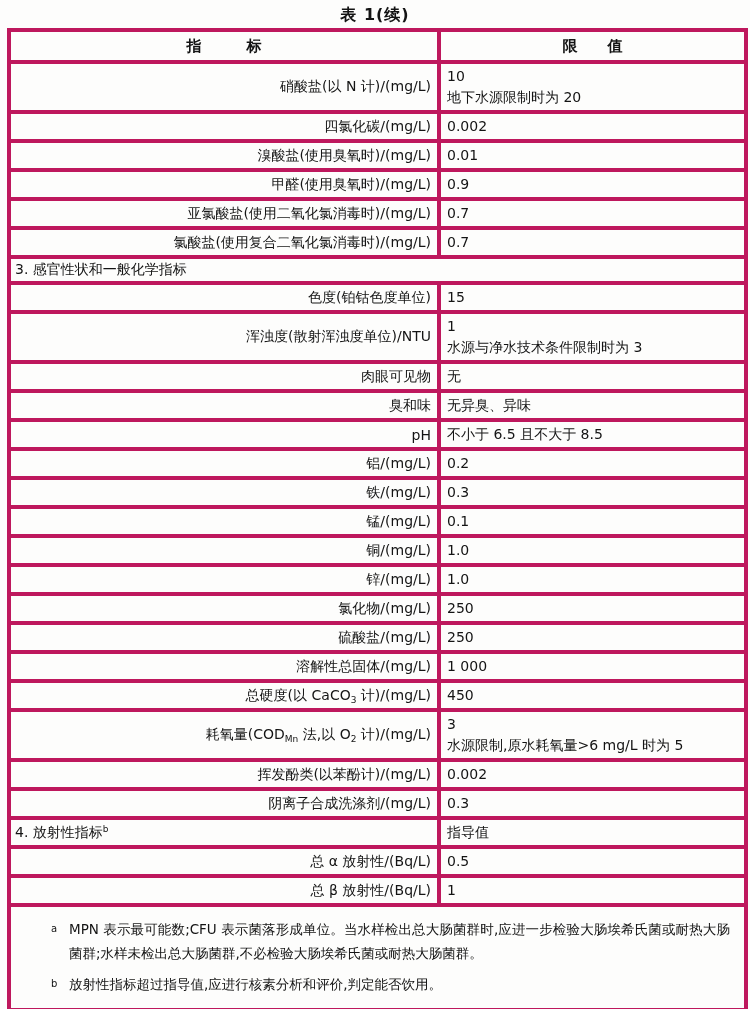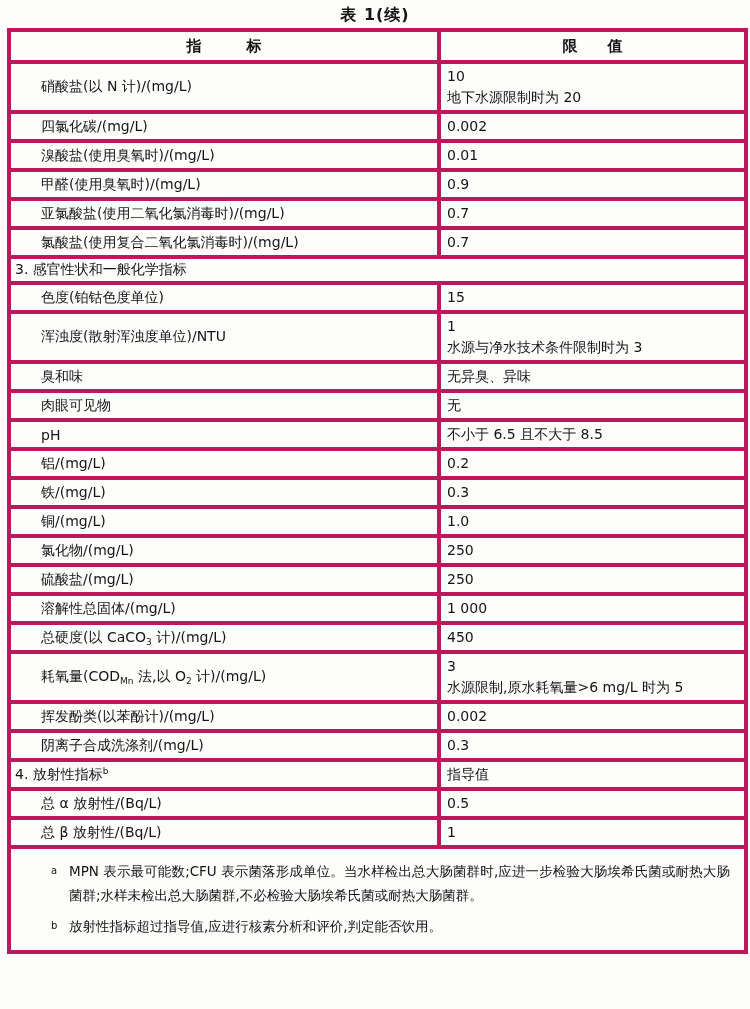--- a/index.html
+++ b/index.html
@@ -26,21 +26,21 @@
   .tbl th,.tbl td{
     border:4px solid #be185d;
     font-size:14px;
     font-weight:normal;
     vertical-align:middle;
     padding:2px 6px;
   }
   col.c-ind{width:430px;}
   col.c-lim{width:307px;}
   tr.hdr th{height:24px;font-weight:bold;font-size:15px;text-align:center;}
-  td.ind{text-align:left;padding-left:30px;}
+  td.ind{text-align:right;padding-left:30px;}
   td.lim{text-align:left;line-height:1.5;}
   tbody tr{height:26px;}
   tr.tall{height:48px;}
   tr.sec{height:24px;}
   td.seccell,td.secind{padding-left:4px;text-align:left;}
   sub{font-size:9px;vertical-align:-3px;}
   sup{font-size:9px;vertical-align:5px;}
   td.fncell{
     vertical-align:top;
     padding:10px 14px 6px 14px;
@@ -125,51 +125,63 @@
             </td>
           </tr>
           <tr class="tall">
             <td class="ind">浑浊度(散射浑浊度单位)/NTU</td>
             <td class="lim">
               <div>1</div>
               <div>水源与净水技术条件限制时为 3</div>
             </td>
           </tr>
           <tr>
+            <td class="ind">肉眼可见物</td>
+            <td class="lim">
+              <div>无</div>
+            </td>
+          </tr>
+          <tr>
             <td class="ind">臭和味</td>
             <td class="lim">
               <div>无异臭、异味</div>
             </td>
           </tr>
           <tr>
-            <td class="ind">肉眼可见物</td>
-            <td class="lim">
-              <div>无</div>
-            </td>
-          </tr>
-          <tr>
             <td class="ind">pH</td>
             <td class="lim">
               <div>不小于 6.5 且不大于 8.5</div>
             </td>
           </tr>
           <tr>
             <td class="ind">铝/(mg/L)</td>
             <td class="lim">
               <div>0.2</div>
             </td>
           </tr>
           <tr>
             <td class="ind">铁/(mg/L)</td>
             <td class="lim">
               <div>0.3</div>
             </td>
           </tr>
           <tr>
+            <td class="ind">锰/(mg/L)</td>
+            <td class="lim">
+              <div>0.1</div>
+            </td>
+          </tr>
+          <tr>
             <td class="ind">铜/(mg/L)</td>
+            <td class="lim">
+              <div>1.0</div>
+            </td>
+          </tr>
+          <tr>
+            <td class="ind">锌/(mg/L)</td>
             <td class="lim">
               <div>1.0</div>
             </td>
           </tr>
           <tr>
             <td class="ind">氯化物/(mg/L)</td>
             <td class="lim">
               <div>250</div>
             </td>
           </tr>

